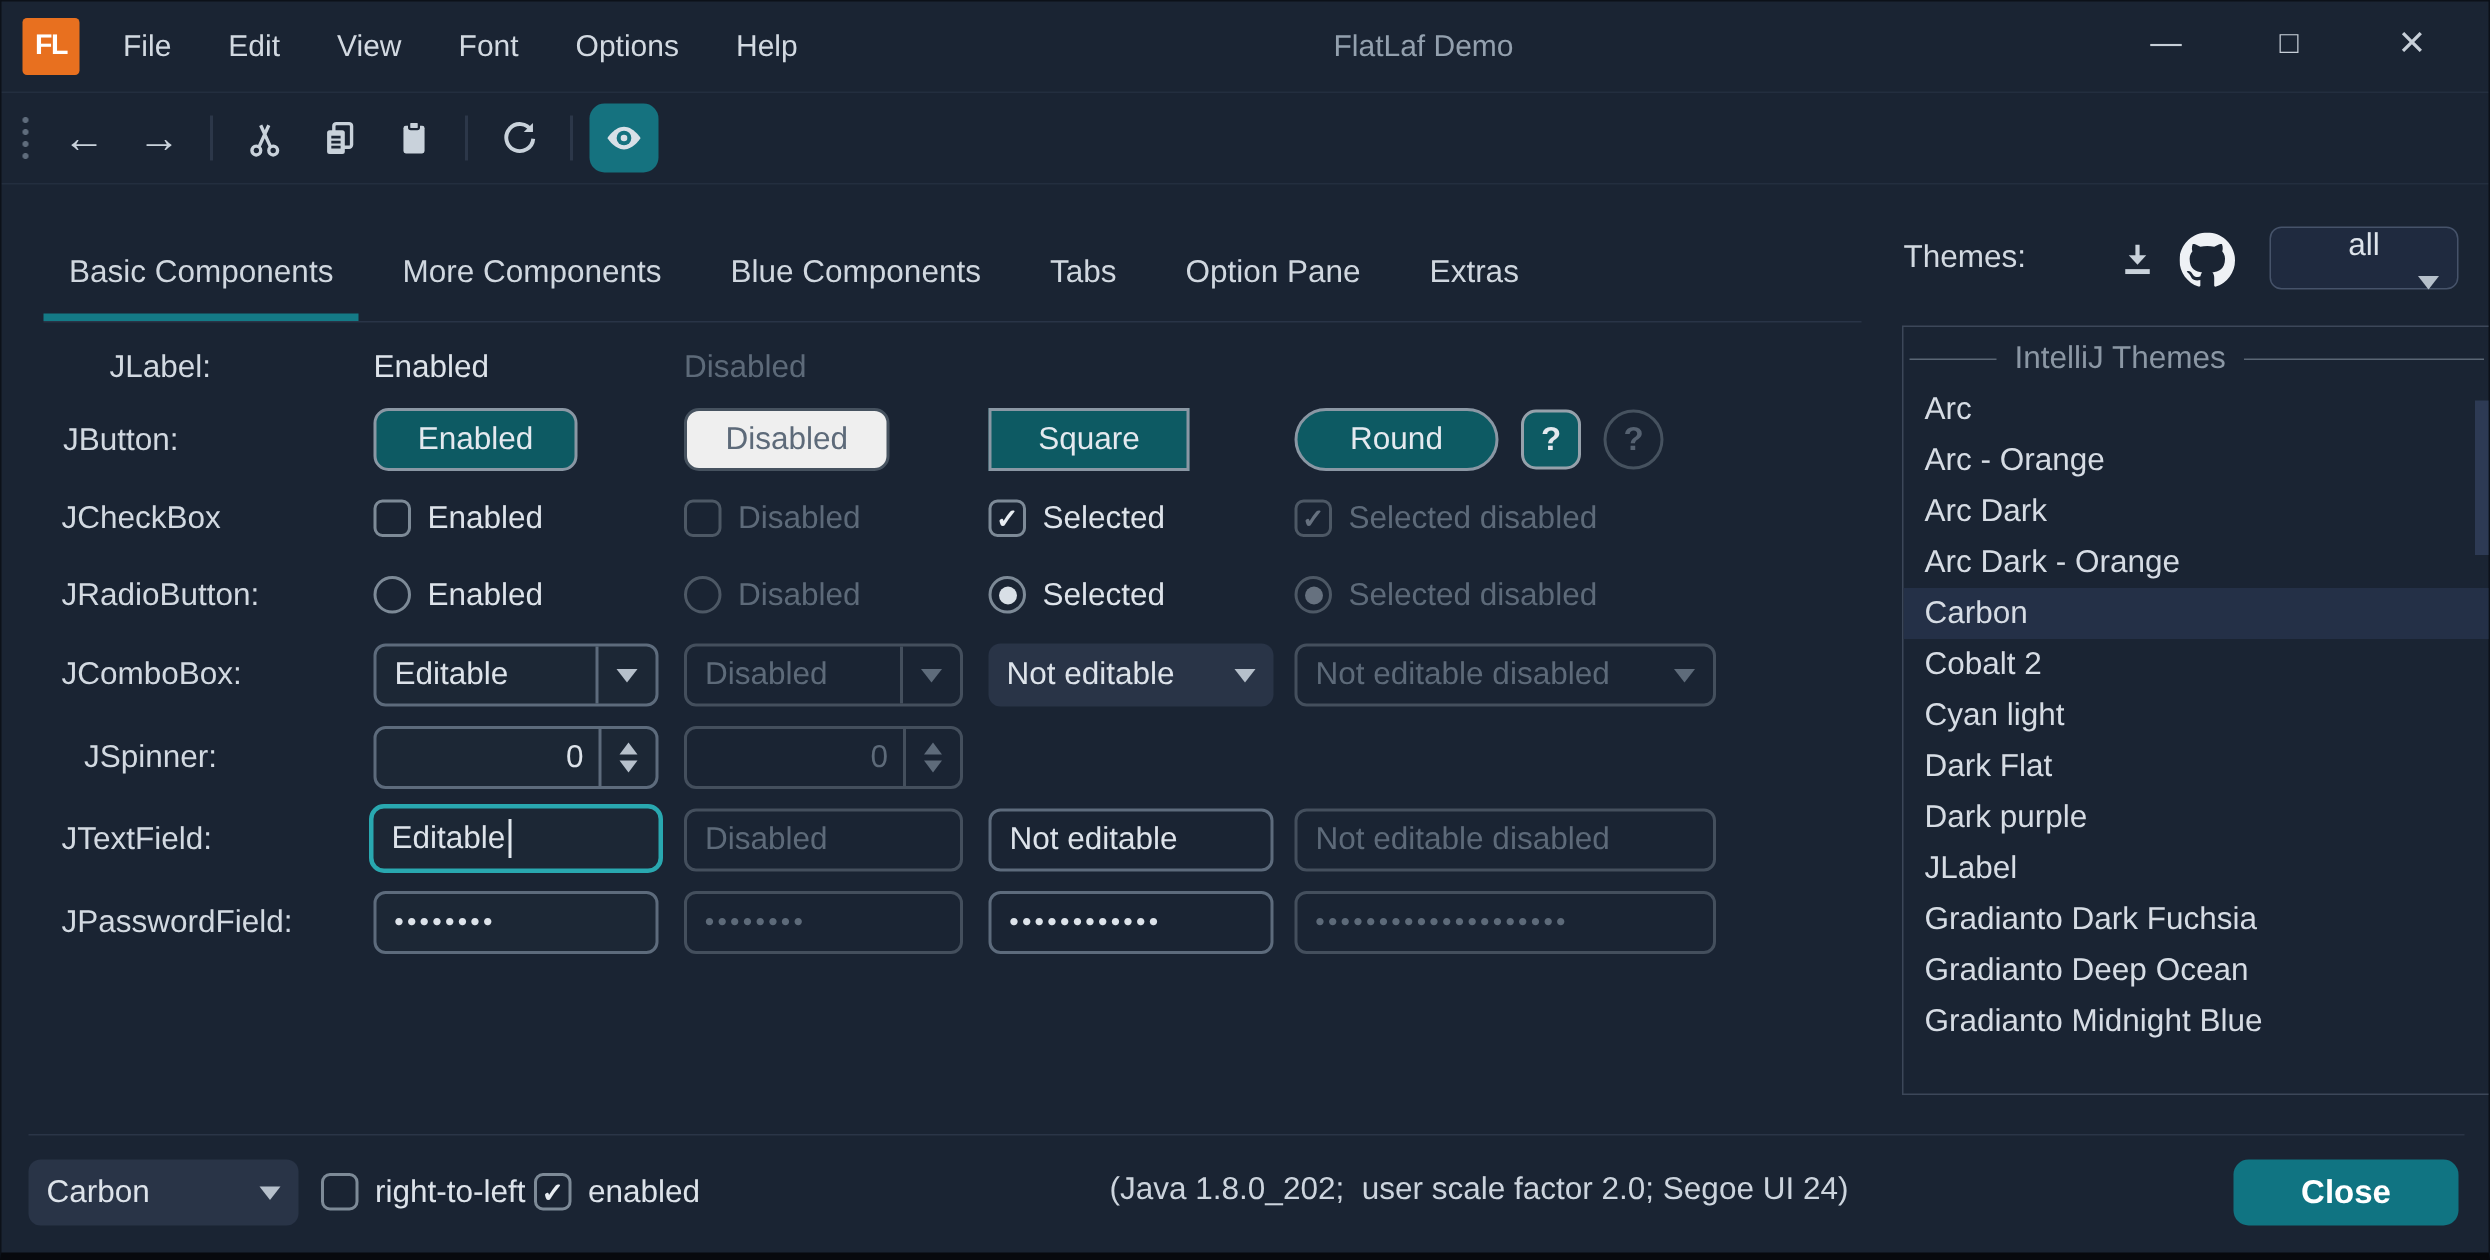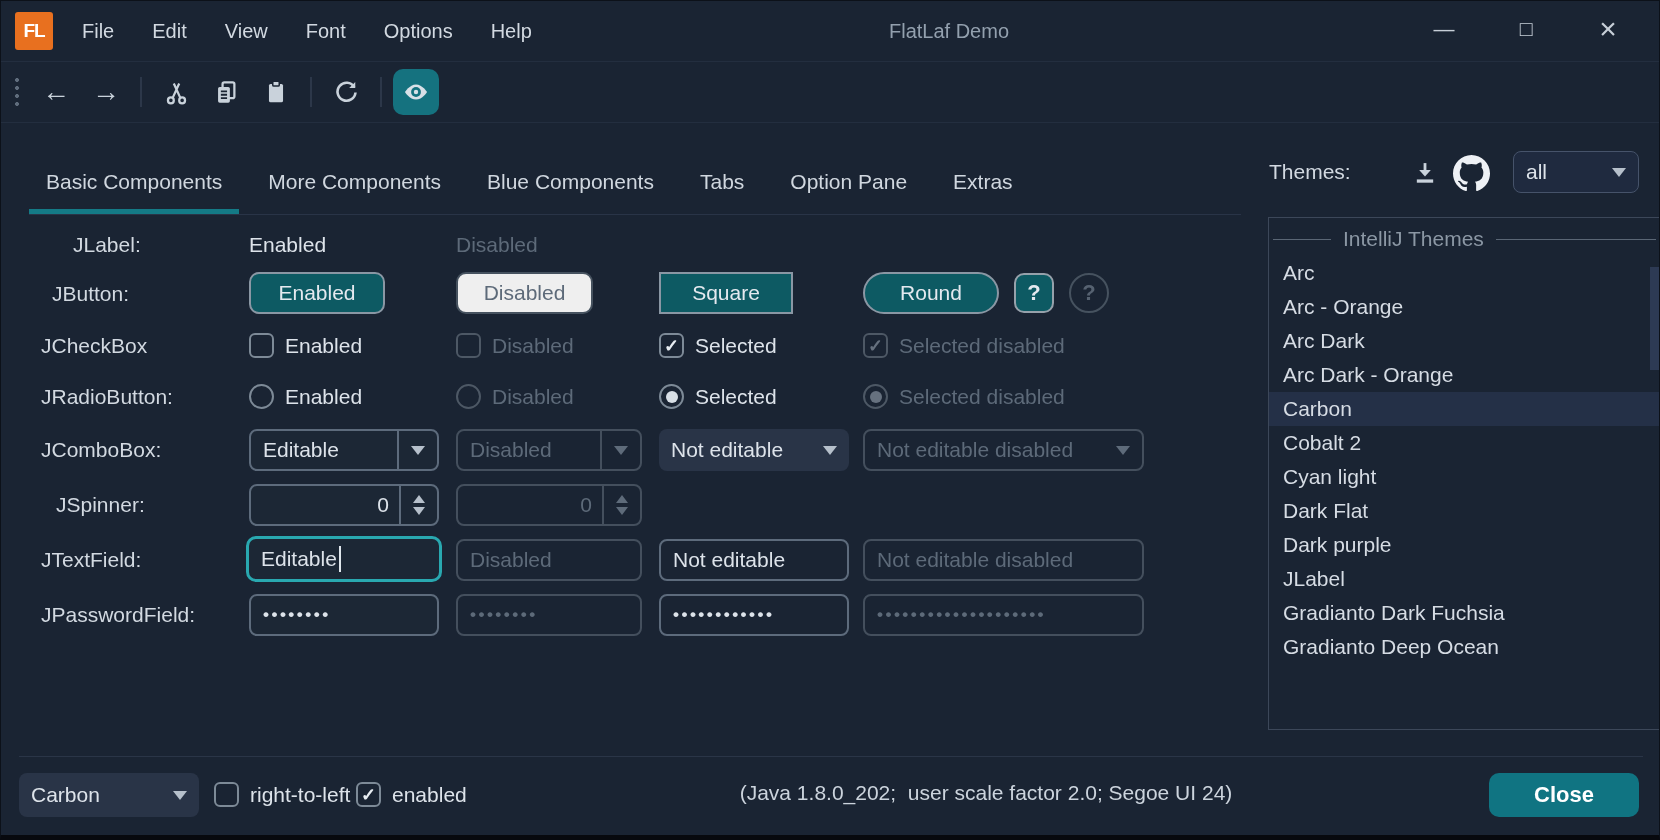--- a/index.html
+++ b/index.html
@@ -37,21 +37,21 @@
 
   
   .tabsrow{position:absolute;top:150px;left:28px;width:1212px;height:63px;display:flex;border-bottom:1px solid #293447;}
   .tab{padding:0 17px;margin-right:12px;font-size:21px;color:#d0d7df;line-height:62px;position:relative;white-space:nowrap;}
   .tab.selected::after{content:"";position:absolute;left:0;right:0;bottom:0;height:5px;background:#147a86;}
 
   
   .themes-label{position:absolute;top:159px;left:1268px;font-size:21px;color:var(--label);}
   .hbtn{position:absolute;top:152px;width:44px;height:40px;display:flex;align-items:center;justify-content:center;}
   .filter-combo{position:absolute;top:150px;left:1512px;width:126px;height:42px;background:#1f2a3f;
-    border:1px solid #46536a;border-radius:8px;box-sizing:border-box;display:flex;align-items:center;padding:0 12px;font-size:21px;}
+    border:1px solid #46536a;border-radius:8px;box-sizing:border-box;display:flex;align-items:center;padding:0 12px;font-size:21px;flex-direction:column;}
   .arr-down{width:0;height:0;border:7px solid transparent;border-top:9px solid #b6c0cb;margin-top:8px;}
   .filter-combo .arr-down{margin-left:auto;}
 
   
   .themes-list{position:absolute;top:216px;left:1267px;width:405px;height:513px;border:1px solid #3c4759;
     box-sizing:border-box;padding-top:4px;overflow:hidden;}
   .group-hdr{height:34px;display:flex;align-items:center;color:#8b97a4;font-size:21px;}
   .group-hdr::before{content:"";flex:0 0 58px;border-top:1px solid #5a6675;margin:0 12px 0 4px;}
   .group-hdr::after{content:"";flex:1;border-top:1px solid #5a6675;margin:0 16px 0 12px;}
   .theme-item{height:34px;line-height:34px;padding-left:14px;font-size:21px;color:#d6dce4;width:calc(100% - 26px);white-space:nowrap;}
@@ -229,31 +229,32 @@
         <div class="theme-item">Arc Dark</div>
         <div class="theme-item">Arc Dark - Orange</div>
         <div class="theme-item selected">Carbon</div>
         <div class="theme-item">Cobalt 2</div>
         <div class="theme-item">Cyan light</div>
         <div class="theme-item">Dark Flat</div>
         <div class="theme-item">Dark purple</div>
         <div class="theme-item">JLabel</div>
         <div class="theme-item">Gradianto Dark Fuchsia</div>
         <div class="theme-item">Gradianto Deep Ocean</div>
+        <div class="theme-item">Gradianto Midnight Blue</div>
       </div>
     <div class="scroll-thumb"></div>
   </div>
 
   <div class="demo">
 
     <div class="dlabel" style="top:232px;left:0;margin-left:32px;">JLabel:</div>
     <div class="dtext" style="top:232px;left:208px;">Enabled</div>
     <div class="dtext off" style="top:232px;left:415px;">Disabled</div>
 
-    <div class="dlabel" style="top:281px;left:11px;">JButton:</div>
+    <div class="dlabel" style="top:281px;left:1px;">JButton:</div>
     <button class="btn teal" style="top:271px;left:208px;width:136px;">Enabled</button>
     <button class="btn outline" style="top:271px;left:415px;width:137px;">Disabled</button>
     <button class="btn teal sq" style="top:271px;left:618px;width:134px;">Square</button>
     <button class="btn teal rd" style="top:271px;left:822px;width:136px;">Round</button>
     <button class="btn teal help" style="top:272px;left:973px;">?</button>
     <button class="btn help off" style="top:272px;left:1028px;">?</button>
 
     <div class="dlabel" style="top:333px;left:0;">JCheckBox</div>
     <div class="cb" style="top:332px;left:208px;">
       <span class="cbbox"></span>

